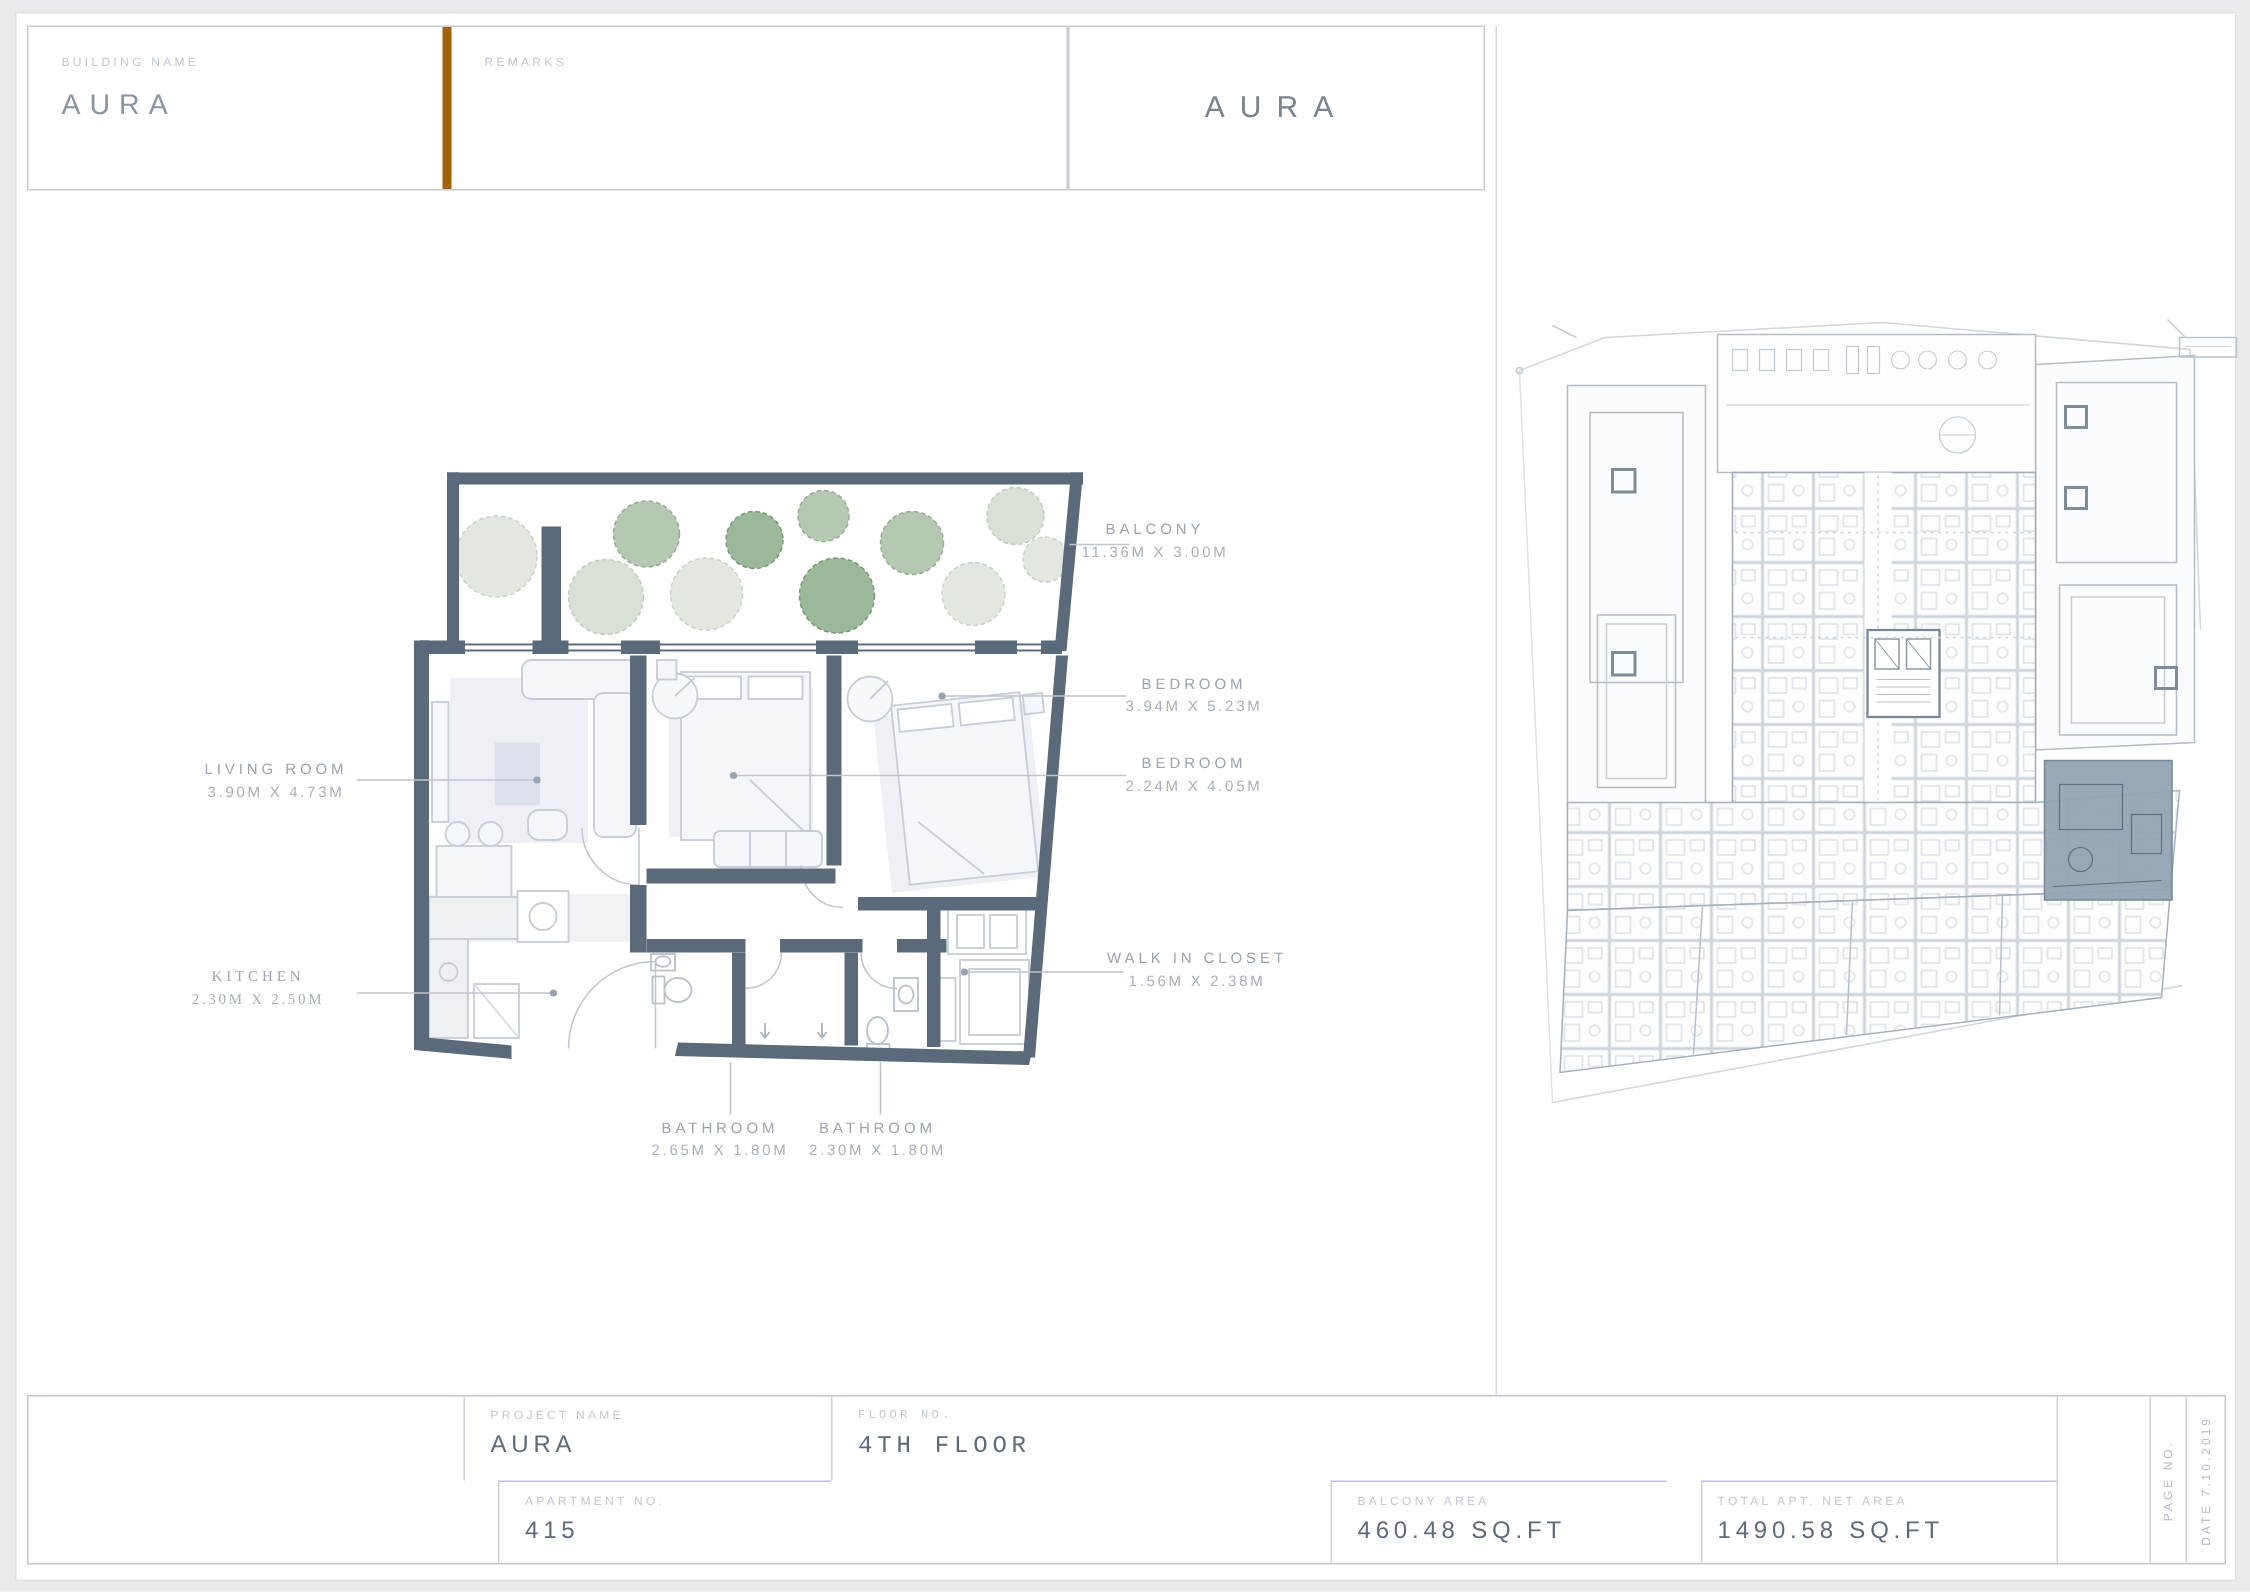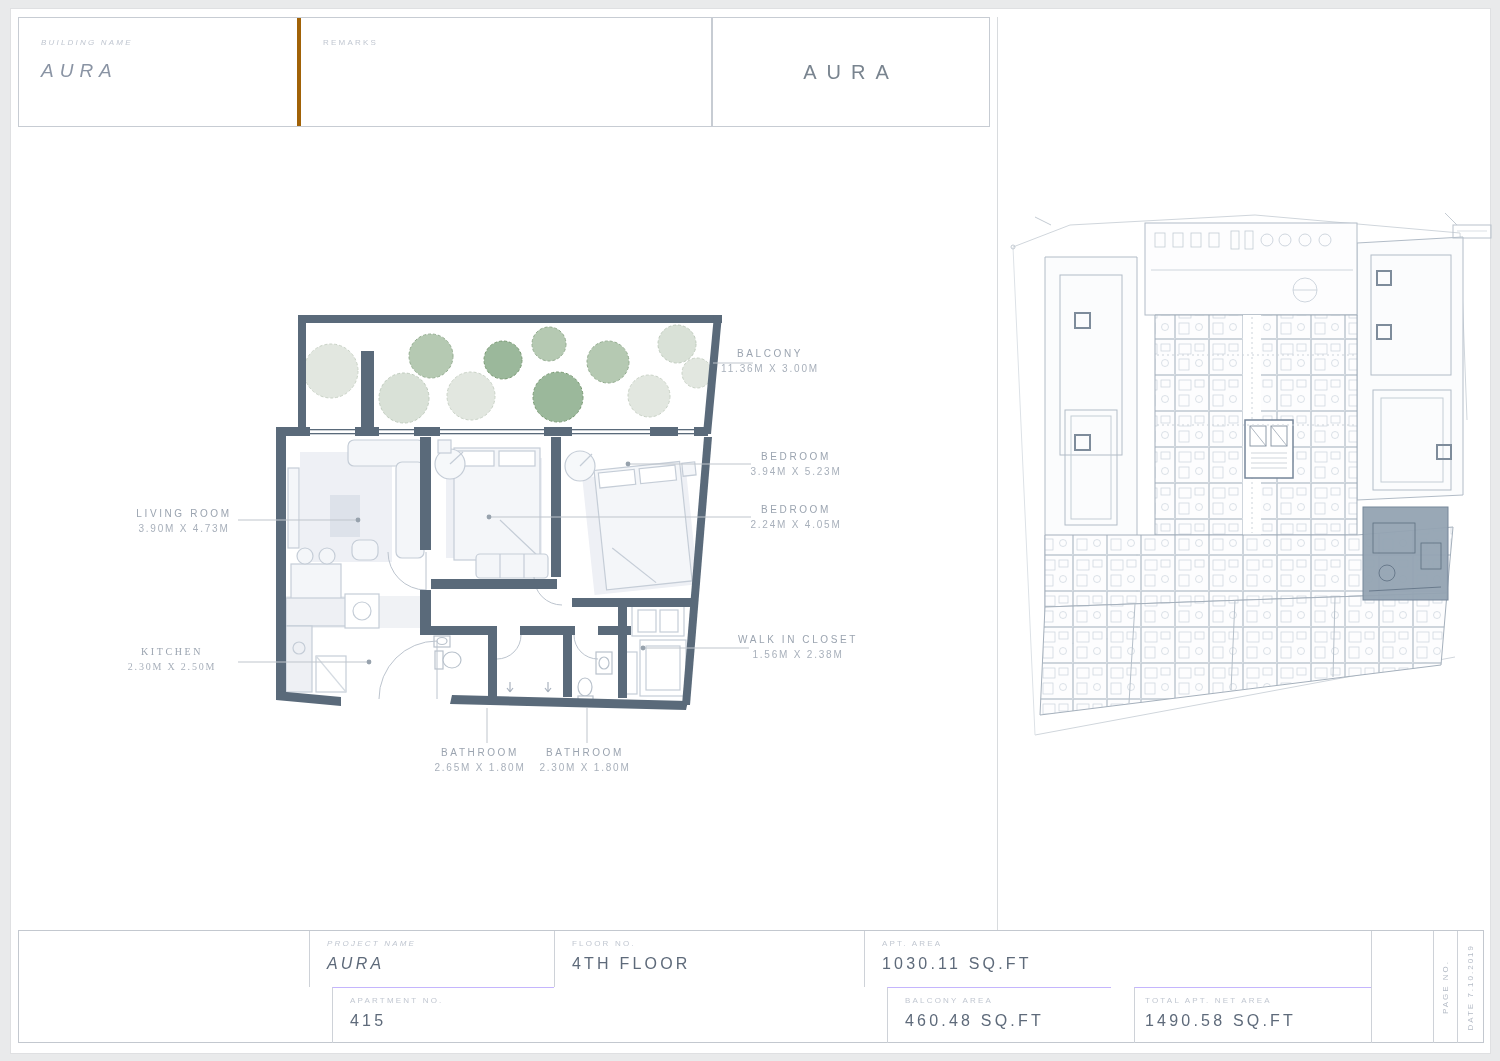--- a/index.html
+++ b/index.html
@@ -2,21 +2,21 @@
 <html><head>
 <meta charset="utf-8">
 <style>
   html,body{margin:0;padding:0;background:#e9eaeb;font-family:"Liberation Sans",sans-serif;}
   .stage{position:relative;width:1500px;height:1061px;background:#e9eaeb;overflow:hidden;}
   .sheet{position:absolute;left:10px;top:8px;width:1479px;height:1044px;background:#fff;border:1px solid #dfe0e2;}
 
   
   .header-box{position:absolute;left:18px;top:17px;width:694px;height:110px;border:1px solid #c7ccd3;background:#fff;display:flex;box-sizing:border-box;}
   .hb-cell{box-sizing:border-box;padding:13px 0 0 22px;}
-  .hb-cell.first{width:282px;border-right:4px solid #a16207;font-style:italic;}
+  .hb-cell.first{width:282px;border-right:6px solid #a16207;}
   .cap{font-size:8px;letter-spacing:2.2px;color:#c1c7d1;font-weight:400;}
   .hb-value{margin-top:11px;font-size:19px;letter-spacing:6px;color:#8a94a4;}
   .title-box{position:absolute;left:712px;top:17px;width:278px;height:110px;border:1px solid #c7ccd3;box-sizing:border-box;display:flex;align-items:center;justify-content:center;font-size:20px;letter-spacing:10px;color:#79848f;background:#fff;}
   .vdivider{position:absolute;left:997px;top:17px;width:1px;height:913px;background:#d8dbde;}
 
   
   .room-label{position:absolute;text-align:center;line-height:1;}
   .room-label .n{display:block;font-size:10px;letter-spacing:2.6px;color:#9ba4b0;}
   .room-label .d{display:block;margin-top:5px;font-size:10px;letter-spacing:1.8px;color:#a8b0bb;}
 
@@ -323,31 +323,27 @@
       <rect x="448" y="30" width="38" height="13" stroke="#b9c2cc"></rect>
       <line x1="452" y1="36" x2="482" y2="36" stroke="#ccd3da" stroke-width="0.7"></line>
 
       <line x1="30" y1="22" x2="46" y2="30" stroke="#c4cbd3"></line>
       <line x1="440" y1="18" x2="452" y2="30" stroke="#c4cbd3"></line>
     </g>
   </svg>
 
   <div class="footer">
 
-    <div class="fcell" style="grid-column:2;grid-row:1;font-style:italic;">
+    <div class="fcell" style="grid-column:2;grid-row:1;">
       <span class="cap">PROJECT NAME</span>
       <div class="fval">AURA</div>
     </div>
-    <div class="fcell" style="grid-column:3;grid-row:1;">
+    <div class="fcell" style="grid-column:3;grid-row:1;font-family:Liberation Mono, monospace;">
       <span class="cap">FLOOR NO.</span>
       <div class="fval">4TH FLOOR</div>
-    </div>
-    <div class="fcell" style="grid-column:4;grid-row:1;">
-      <span class="cap">APT. AREA</span>
-      <div class="fval">1030.11 SQ.FT</div>
     </div>
 
     <div class="fcell row2" style="grid-column:2;grid-row:2;">
       <span class="cap">APARTMENT NO.</span>
       <div class="fval">415</div>
     </div>
     <div class="fcell row2" style="grid-column:4;grid-row:2;">
       <span class="cap">BALCONY AREA</span>
       <div class="fval">460.48 SQ.FT</div>
     </div>

